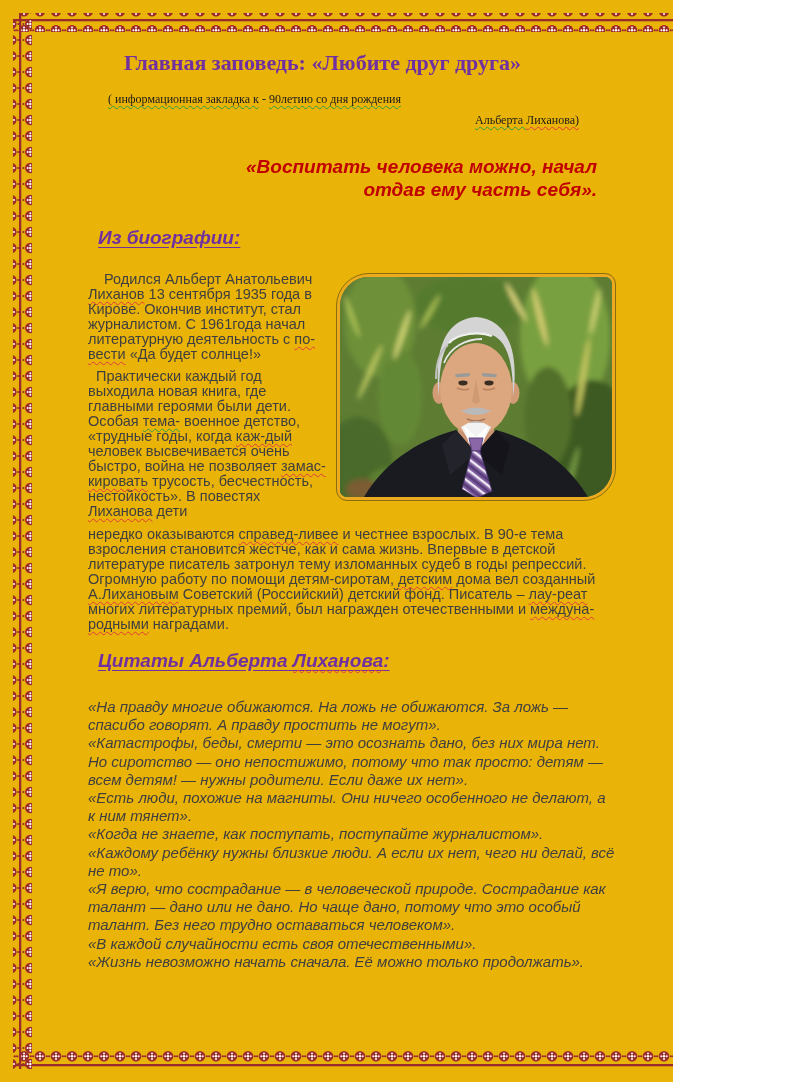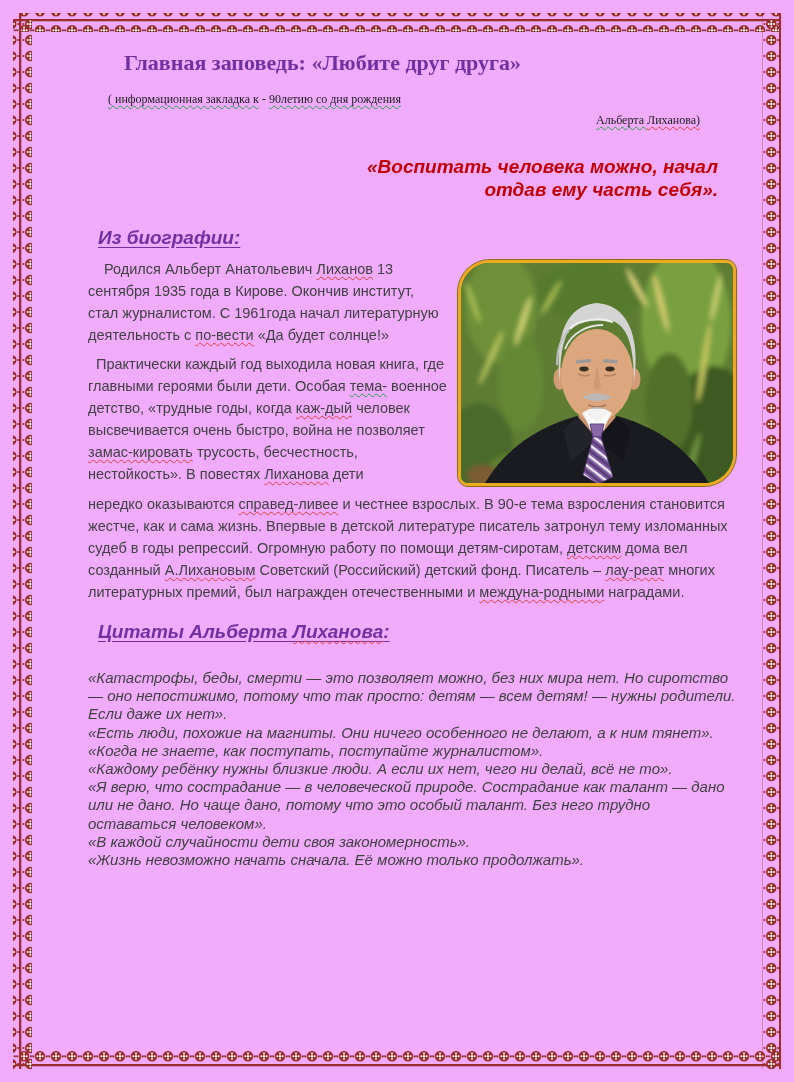--- a/index.html
+++ b/index.html
@@ -1,19 +1,19 @@
 <!DOCTYPE html>
 <html lang="ru"><head>
 <meta charset="utf-8">
 <style>
   html,body{margin:0;padding:0;background:#ffffff;}
   .page{
     position:relative;
-    width:794px;height:1082px;
-    background:#f0abfc;
+    width:673px;height:1082px;
+    background:#eab308;
     overflow:hidden;
     font-family:"Liberation Sans",sans-serif;
   }
   .border-frame{position:absolute;left:0;top:0;width:794px;height:1082px;pointer-events:none;}
   .content{
     position:absolute;left:32px;top:32px;right:32px;bottom:32px;
     padding:18px 26px 0 56px;
     box-sizing:border-box;
   }
   .title{
@@ -38,21 +38,21 @@
     font-size:19px;font-weight:bold;font-style:italic;
     line-height:23px;
   }
   .section-heading{
     margin:26px 0 0 10px;
     font-size:19px;font-weight:bold;font-style:italic;
     color:#7030A0;
     text-decoration:underline;
     text-underline-offset:3px;
   }
-  .bio-flow{margin-top:9px;color:#3F3F3F;font-size:14.5px;line-height:22px;}
+  .bio-flow{margin-top:23px;color:#3F3F3F;font-size:14.5px;line-height:15px;}
   .photo{
     float:right;
     width:272px;height:220px;
     margin:2px 0 6px 10px;
     border:3px solid #EDAA1F;
     outline:1px solid #8a6d10;
     border-radius:32px 10px 32px 10px;
     overflow:hidden;
     background:#5e7d33;
   }
@@ -189,23 +189,24 @@
       </div>
 
       <p class="bio-p1"><span>Родился Альберт Анатольевич </span><span class="wavy-sp">Лиханов</span><span> 13 сентября 1935 года в Кирове. Окончив институт, стал журналистом. С 1961года начал литературную деятельность с </span><span class="wavy-sp">по-вести</span><span> «Да будет солнце!»</span></p>
       <p class="bio-p2"><span>Практически каждый год выходила новая книга,  где главными героями были дети. Особая </span><span class="wavy-gr">тема-</span><span> военное детство, «трудные годы, когда </span><span class="wavy-sp">каж-дый</span><span> человек высвечивается очень быстро, война не позволяет </span><span class="wavy-sp">замас-кировать</span><span> трусость, бесчестность, нестойкость». В повестях </span><span class="wavy-sp">Лиханова</span><span> дети</span></p>
       <p class="bio-p3"><span>нередко оказываются </span><span class="wavy-sp">справед-ливее</span><span> и честнее взрослых. В 90-е тема взросления становится жестче, как и сама жизнь. Впервые в детской литературе писатель затронул тему изломанных судеб в годы репрессий. Огромную работу по помощи детям-сиротам, </span><span class="wavy-sp">детским</span><span> дома вел созданный </span><span class="wavy-sp">А.Лихановым</span><span> Советский (Российский) детский фонд. Писатель – </span><span class="wavy-sp">лау-реат</span><span> многих литературных премий, был награжден отечественными и </span><span class="wavy-sp">междуна-родными</span><span> наградами.</span></p>
     </div>
 
     <h2 class="section-heading quotes-heading"><span>Цитаты Альберта </span><span class="wavy-sp">Лиханова</span><span>:</span></h2>
 
     <div class="quotes">
-      <div>«Катастрофы, беды, смерти — это позволяет можно, без них мира нет. Но сиротство — оно непостижимо, потому что так просто: детям — всем детям! — нужны родители. Если даже их нет».</div>
+      <div>«На правду многие обижаются. На ложь не обижаются. За ложь — спасибо говорят. А правду простить не могут».</div>
+      <div>«Катастрофы, беды, смерти — это осознать дано, без них мира нет. Но сиротство — оно непостижимо, потому что так просто: детям — всем детям! — нужны родители. Если даже их нет».</div>
       <div>«Есть люди, похожие на магниты. Они ничего особенного не делают, а к ним тянет».</div>
       <div>«Когда не знаете, как поступать, поступайте журналистом».</div>
       <div>«Каждому ребёнку нужны близкие люди. А если их нет, чего ни делай, всё не то».</div>
       <div> «Я верю, что сострадание — в человеческой природе. Сострадание как талант — дано или не дано. Но чаще дано, потому что это особый талант. Без него трудно оставаться человеком».</div>
-      <div>«В каждой случайности дети своя закономерность».</div>
+      <div>«В каждой случайности есть своя отечественными».</div>
       <div>«Жизнь невозможно начать сначала. Её можно только продолжать».</div>
     </div>
 
   </div>
 </div>
 
 </body></html>

